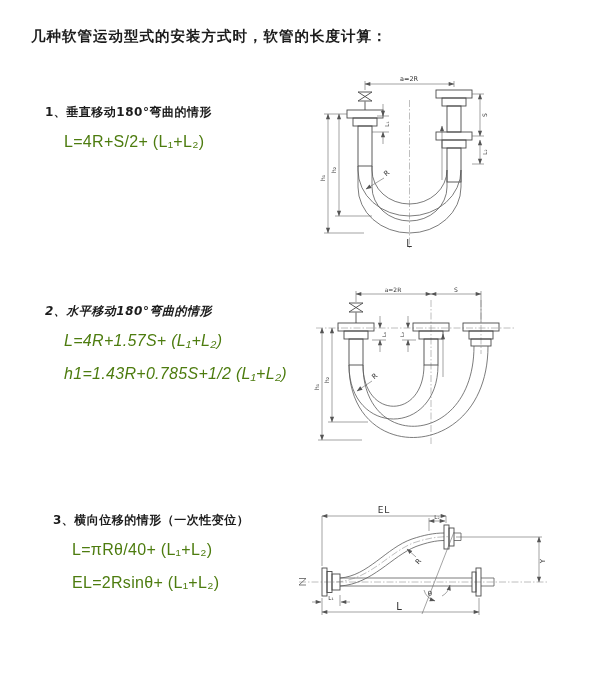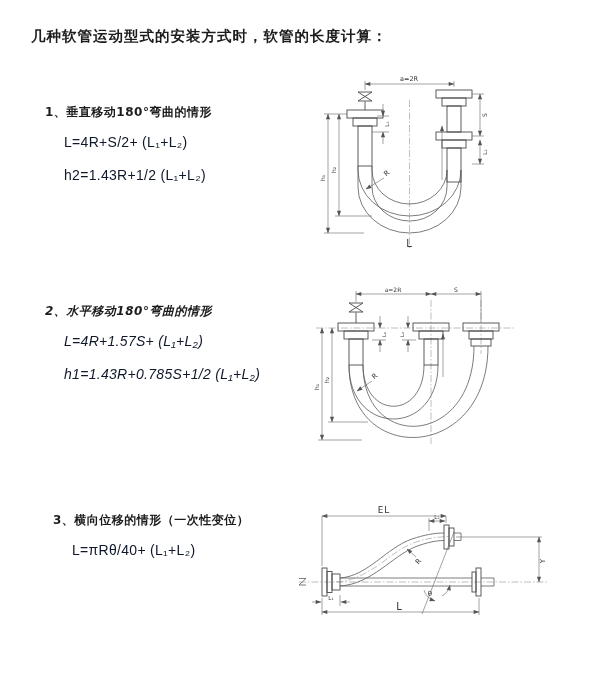--- a/index.html
+++ b/index.html
@@ -2,53 +2,53 @@
 <html><head>
 <meta charset="utf-8">
 <style>
   html,body{margin:0;padding:0;}
   body{width:600px;height:675px;background:#ffffff;position:relative;overflow:hidden;
        font-family:"DejaVu Sans","Liberation Sans",sans-serif;color:#1c1c1c;}
   .page{position:absolute;left:0;top:0;width:545px;height:675px;background:#fff;}
   .title{position:absolute;left:31px;top:27px;font-size:14.5px;font-weight:600;letter-spacing:1px;}
   .section{position:absolute;left:45px;width:300px;}
   .sec-heading{font-size:12px;font-weight:600;letter-spacing:.5px;margin:0 0 8px 0;}
-  .formula{font-family:"Liberation Sans","DejaVu Sans",sans-serif;font-size:14px;
-           letter-spacing:.3px;margin:0 0 0 19px;height:32.5px;line-height:26px;color:#0f172a;}
+  .formula{font-family:"Liberation Sans","DejaVu Sans",sans-serif;font-size:16px;
+           letter-spacing:.3px;margin:0 0 0 19px;height:32.5px;line-height:26px;color:#4d7c0f;}
   #sec1{top:104px;} #sec2{top:303px;font-style:italic;} #sec3{top:512px;margin-left:8px;}
   svg{position:absolute;overflow:visible;}
   #svg1{left:302px;top:70px;} #svg2{left:302px;top:282px;} #svg3{left:296px;top:494px;}
   .geo{stroke:#4a4a4a;stroke-width:.9;fill:none;stroke-linecap:butt;}
   .geo2{stroke:#5a5a5a;stroke-width:.8;fill:none;}
   .dim{stroke:#666;stroke-width:.6;fill:none;}
   .cl{stroke:#8a8a8a;stroke-width:.55;fill:none;stroke-dasharray:7 2 1.5 2;}
   text.lbl{fill:#333;font-family:"DejaVu Sans","Liberation Sans",sans-serif;}
 </style>
 </head>
 <body>
 
 <div class="page">
 
   <div class="title">几种软管运动型式的安装方式时，软管的长度计算：</div>
 
   <div class="section" id="sec1">
     <div class="sec-heading">1、垂直移动180°弯曲的情形</div>
     <div class="formula">L=4R+S/2+ (L₁+L₂)</div>
-    <div class="formula">h2=1.43R+1/2 (L₁+L₂)</div>
   </div>
 
   <div class="section" id="sec2">
     <div class="sec-heading">2、水平移动180°弯曲的情形</div>
     <div class="formula">L=4R+1.57S+ (L₁+L₂)</div>
     <div class="formula">h1=1.43R+0.785S+1/2 (L₁+L₂)</div>
   </div>
 
   <div class="section" id="sec3">
     <div class="sec-heading">3、横向位移的情形（一次性变位）</div>
     <div class="formula">L=πRθ/40+ (L₁+L₂)</div>
+    <div class="formula">EL=2Rsinθ+ (L₁+L₂)</div>
   </div>
 
   <svg id="svg1" width="292" height="186" viewBox="0 0 292 186">
     <defs>
       <pattern id="p1" patternUnits="userSpaceOnUse" width="3.5" height="3.5">
         <path d="M0,3.5 L3.5,0 M0,0 L3.5,3.5" stroke="#8a8a8a" stroke-width="0.4"></path>
       </pattern>
       <marker id="a1" markerUnits="userSpaceOnUse" markerWidth="7" markerHeight="6" refX="5.6" refY="2.5" orient="auto-start-reverse">
         <path d="M0.3,0.4 L5.9,2.5 L0.3,4.6 Z" fill="#555"></path>
       </marker>

